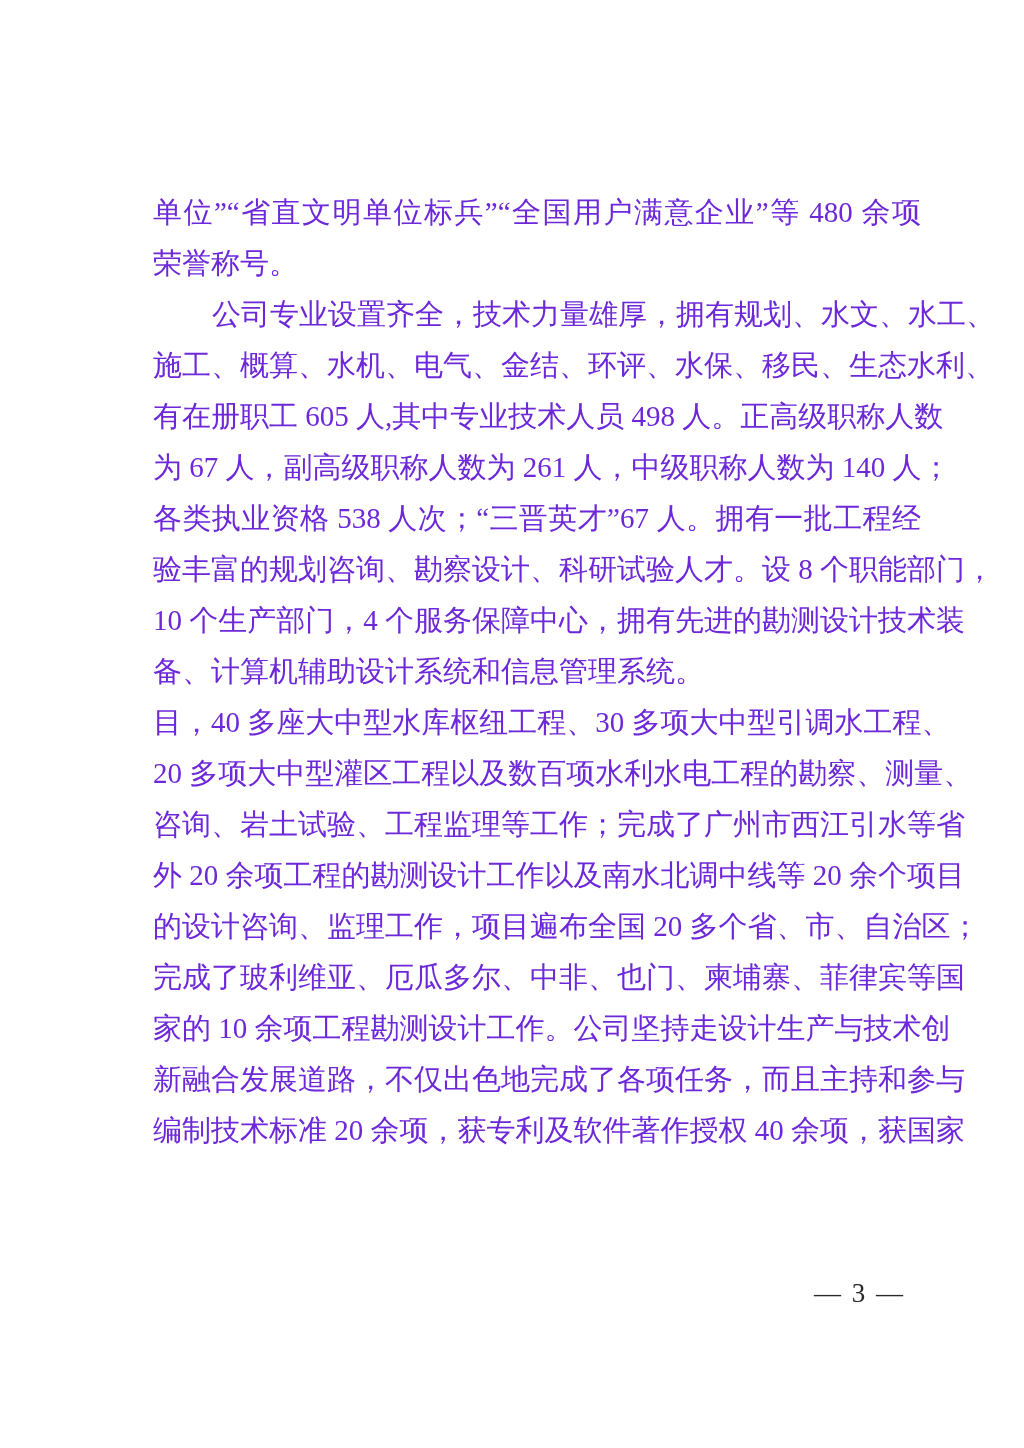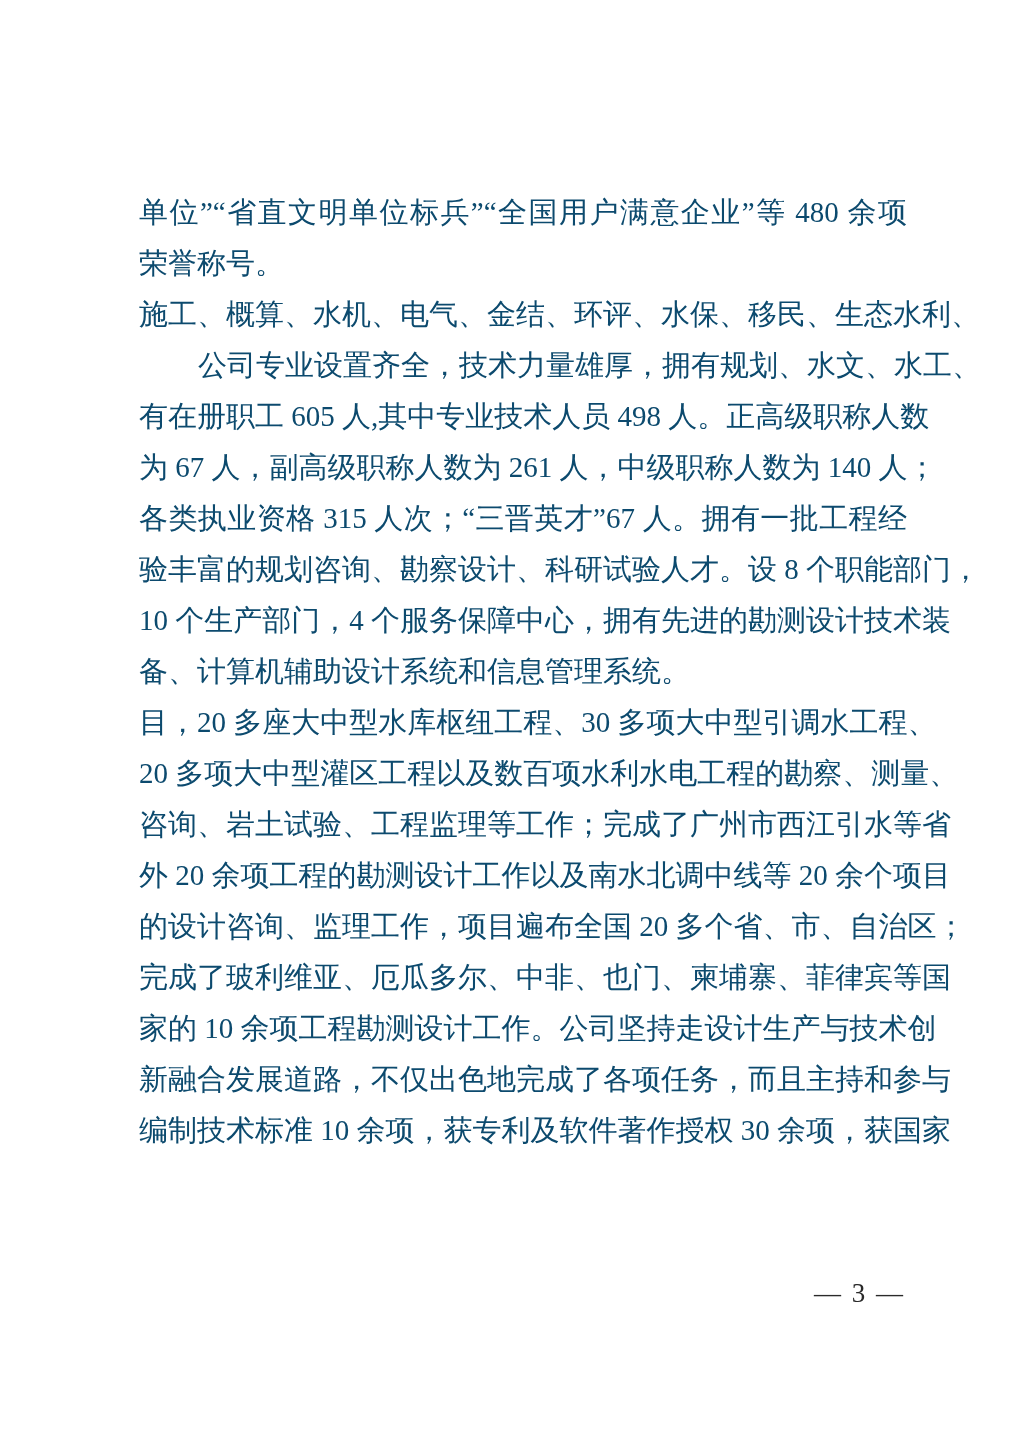--- a/index.html
+++ b/index.html
@@ -16,24 +16,24 @@
   .page {
     position: absolute;
     left: 0; top: 0;
     width: 1024px;
     height: 1448px;
     background: #ffffff;
     overflow: hidden;
   }
   .body-text {
     position: absolute;
-    left: 139px;
+    left: 153px;
     top: 187px;
     width: 768px;
-    color: #0c4a6e;
+    color: #6d28d9;
   }
   .line {
     font-size: 29px;
     line-height: 51px;
     height: 51px;
     white-space: nowrap;
     text-align: justify;
     text-align-last: justify;
     text-justify: inter-character;
   }
@@ -58,36 +58,36 @@
 </head>
 <body>
 
 <div class="page">
 
   <div class="body-text">
 
     <div class="line">单位”“省直文明单位标兵”“全国用户满意企业”等 480 余项</div>
     <div class="line para-end">荣誉称号。</div>
 
+    <div class="line indent">公司专业设置齐全，技术力量雄厚，拥有规划、水文、水工、</div>
     <div class="line">施工、概算、水机、电气、金结、环评、水保、移民、生态水利、</div>
-    <div class="line indent">公司专业设置齐全，技术力量雄厚，拥有规划、水文、水工、</div>
     <div class="line">有在册职工 605 人,其中专业技术人员 498 人。正高级职称人数</div>
     <div class="line">为 67 人，副高级职称人数为 261 人，中级职称人数为 140 人；</div>
-    <div class="line">各类执业资格 315 人次；“三晋英才”67 人。拥有一批工程经</div>
+    <div class="line">各类执业资格 538 人次；“三晋英才”67 人。拥有一批工程经</div>
     <div class="line">验丰富的规划咨询、勘察设计、科研试验人才。设 8 个职能部门，</div>
     <div class="line">10 个生产部门，4 个服务保障中心，拥有先进的勘测设计技术装</div>
     <div class="line para-end">备、计算机辅助设计系统和信息管理系统。</div>
 
-    <div class="line">目，20 多座大中型水库枢纽工程、30 多项大中型引调水工程、</div>
+    <div class="line">目，40 多座大中型水库枢纽工程、30 多项大中型引调水工程、</div>
     <div class="line">20 多项大中型灌区工程以及数百项水利水电工程的勘察、测量、</div>
     <div class="line">咨询、岩土试验、工程监理等工作；完成了广州市西江引水等省</div>
     <div class="line">外 20 余项工程的勘测设计工作以及南水北调中线等 20 余个项目</div>
     <div class="line">的设计咨询、监理工作，项目遍布全国 20 多个省、市、自治区；</div>
     <div class="line">完成了玻利维亚、厄瓜多尔、中非、也门、柬埔寨、菲律宾等国</div>
     <div class="line">家的 10 余项工程勘测设计工作。公司坚持走设计生产与技术创</div>
     <div class="line">新融合发展道路，不仅出色地完成了各项任务，而且主持和参与</div>
-    <div class="line">编制技术标准 10 余项，获专利及软件著作授权 30 余项，获国家</div>
+    <div class="line">编制技术标准 20 余项，获专利及软件著作授权 40 余项，获国家</div>
 
   </div>
 
   <div class="page-footer">— 3 —</div>
 
 </div>
 
 </body></html>

